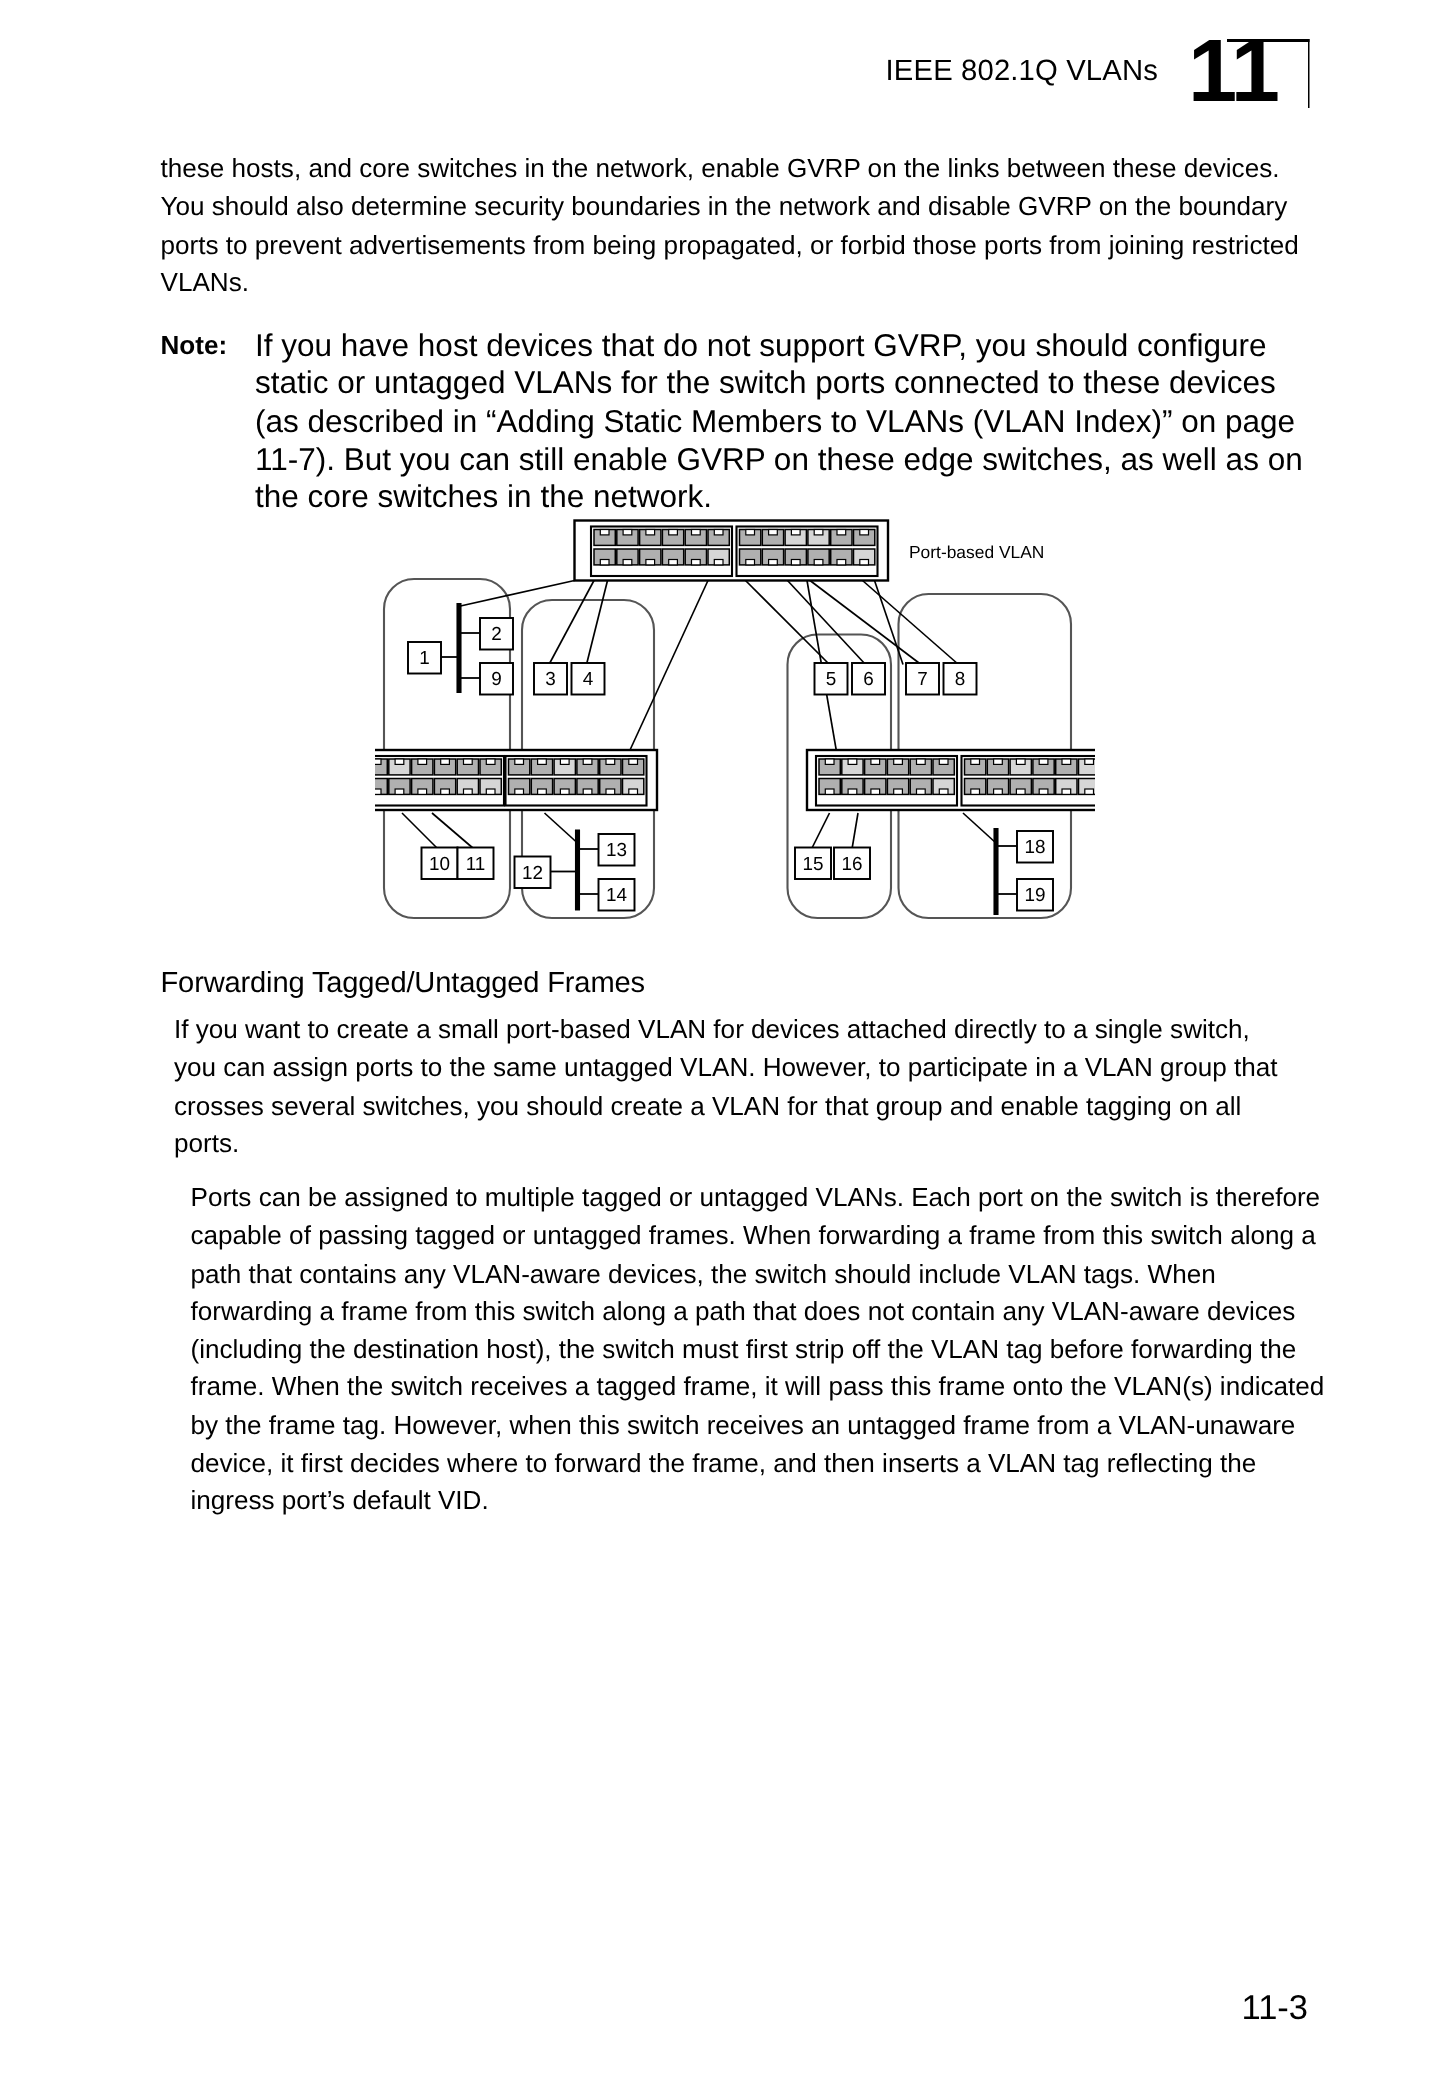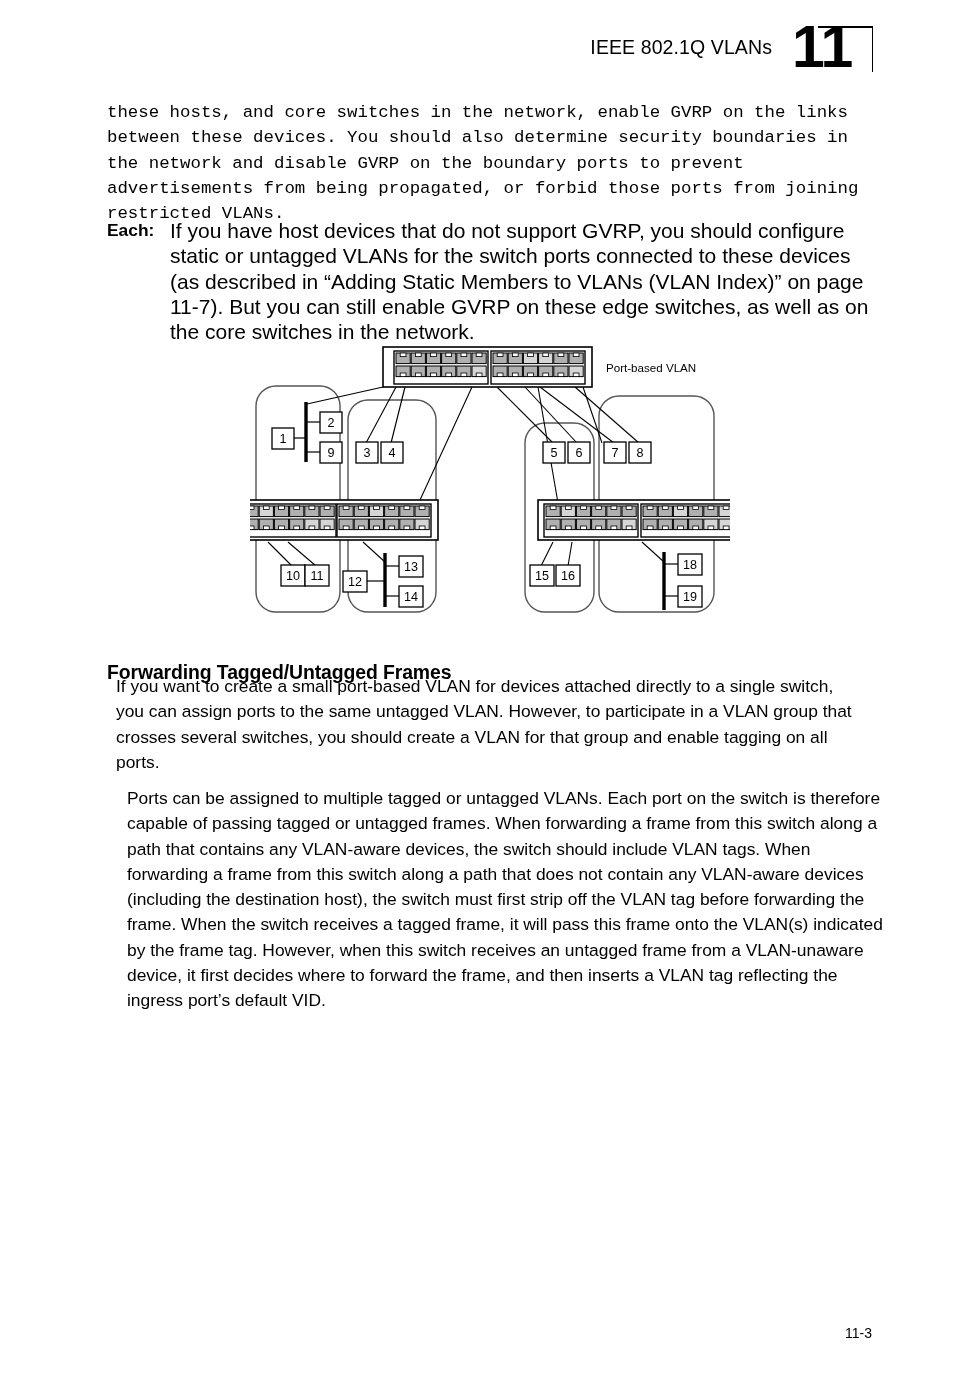--- a/index.html
+++ b/index.html
@@ -59,21 +59,21 @@
     background: #000;
   }
 
   
   .body-text {
     position: absolute;
     font-size: 17.4px;
     line-height: 25.3px;
     text-align: left;
   }
-  #para-intro { left: 107px; top: 100px; width: 764px; font-family: Liberation Mono, monospace; }
+  #para-intro { left: 107px; top: 100px; width: 764px; }
 
   #note-block {
     position: absolute;
     left: 107px;
     top: 218px;
     width: 770px;
   }
   #note-label {
     position: absolute;
     left: 0;
@@ -86,33 +86,32 @@
     margin-left: 63px;
     font-size: 21px;
     line-height: 25.3px;
   }
 
   #section-heading {
     position: absolute;
     left: 107px;
     top: 644px;
     font-size: 19.4px;
-    font-weight: bold;
+    font-weight: normal;
     letter-spacing: -0.1px;
-    margin-top: 17px;
   }
   #para-forwarding { left: 116px; top: 674px; width: 740px; }
   #para-ports { left: 107px; top: 786px; width: 768px; margin-left: 20px; }
 
   
   #page-footer {
     position: absolute;
     right: 82px;
     top: 1325px;
-    font-size: 14px;
+    font-size: 23px;
   }
 
   
   #diagram {
     position: absolute;
     left: 250px;
     top: 340px;
     width: 480px;
     height: 290px;
   }
@@ -137,21 +136,21 @@
 <div id="page-header">
   <div id="header-title">IEEE 802.1Q VLANs</div>
   <div id="chapter-rule-top"></div>
   <div id="chapter-rule-right"></div>
   <div id="chapter-number">11</div>
 </div>
 
 <div class="body-text" id="para-intro">these hosts, and core switches in the network, enable GVRP on the links between these devices. You should also determine security boundaries in the network and disable GVRP on the boundary ports to prevent advertisements from being propagated, or forbid those ports from joining restricted VLANs.</div>
 
 <div id="note-block">
-  <span id="note-label">Each:</span>
+  <span id="note-label">Note:</span>
   <div id="note-text">If you have host devices that do not support GVRP, you should configure static or untagged VLANs for the switch ports connected to these devices (as described in “Adding Static Members to VLANs (VLAN Index)” on page 11-7). But you can still enable GVRP on these edge switches, as well as on the core switches in the network.</div>
 </div>
 
 <div id="diagram">
   <svg width="480" height="290" viewBox="0 0 480 290" xmlns="http://www.w3.org/2000/svg">
     <defs>
 
       <g id="jack-up">
         <rect x="0" y="0" width="14.2" height="10.6" fill="#b0b0b0" stroke="#000" stroke-width="1"></rect>
         <rect x="4.2" y="0" width="5.8" height="3.6" fill="#ffffff" stroke="#000" stroke-width="0.8"></rect>

